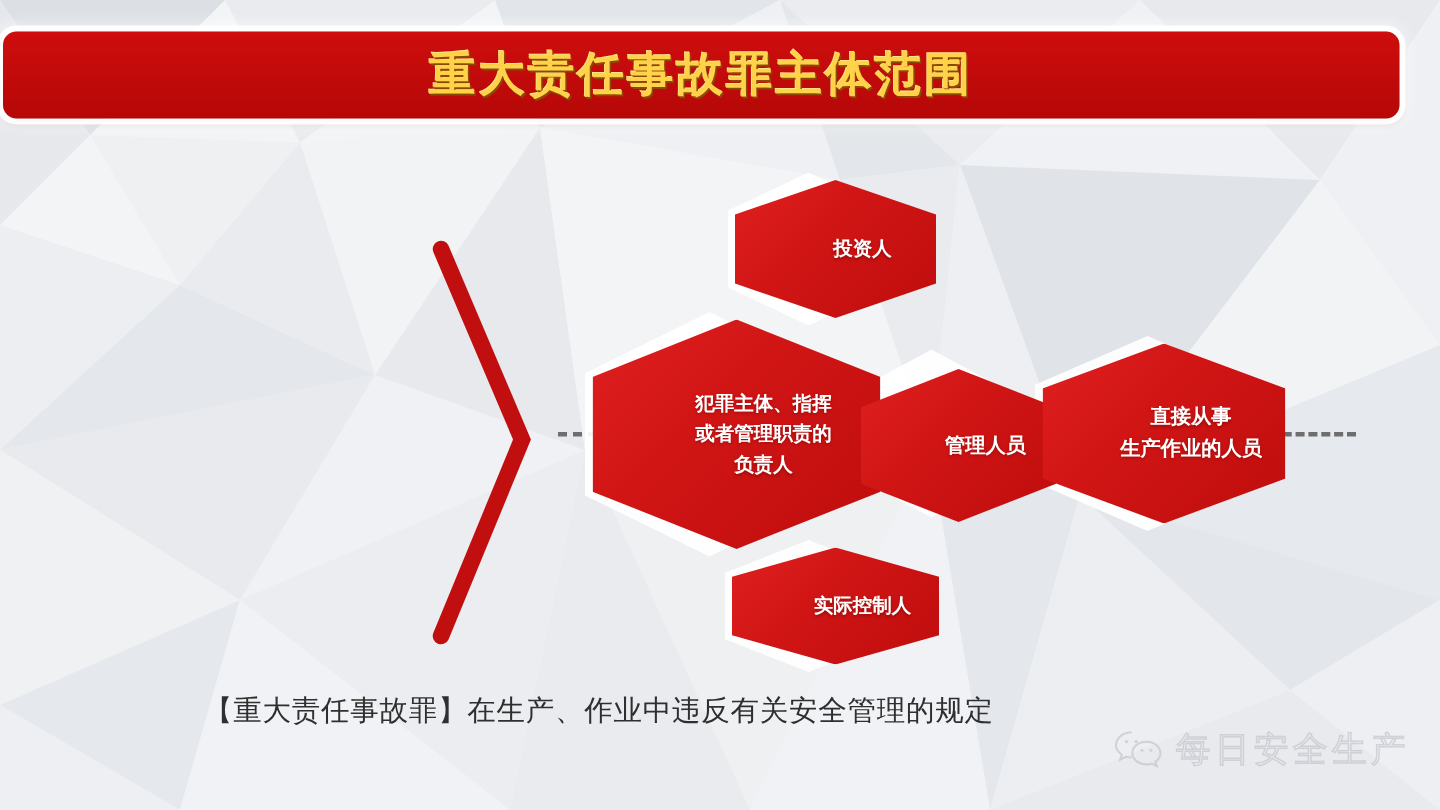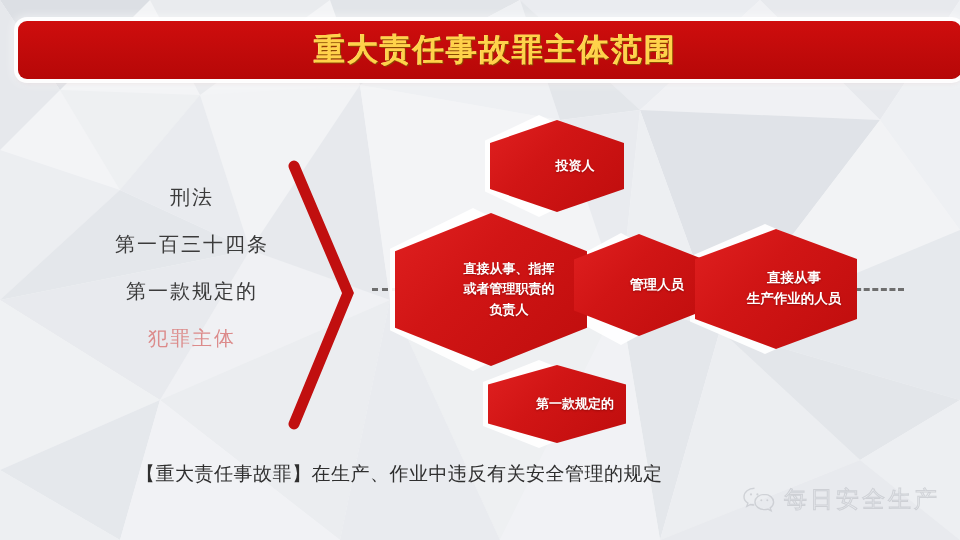--- a/index.html
+++ b/index.html
@@ -21,34 +21,33 @@
     position: absolute;
     inset: 0;
     width: 960px;
     height: 540px;
     z-index: 0;
   }
 
   
   #title-bar {
     position: absolute;
-    left: 18px;
+    left: 2px;
     top: 21px;
     width: 931px;
     height: 58px;
     border-radius: 9px;
     background: linear-gradient(180deg, #cf0d0d 0%, #c30b0b 45%, #b60707 100%);
     box-shadow: 0 0 0 4px rgba(255,255,255,0.92),
                 0 0 10px 5px rgba(255,255,255,0.55),
                 0 2px 6px rgba(120,30,30,0.30);
     display: flex;
     align-items: center;
     justify-content: center;
     z-index: 5;
-    padding-left: 12px;
   }
   #title-text {
     color: #ffd24a;
     font-size: 31px;
     font-weight: bold;
     letter-spacing: 2px;
     text-shadow: 1px 1px 0 #8a4a00, -0.5px -0.5px 0 #ffe58a;
     white-space: nowrap;
   }
 
@@ -127,21 +126,21 @@
   
   #hex-investor-halo   { left: 485px; top: 115px; width: 108px; height: 102px; }
   #hex-investor        { left: 490px; top: 120px; width:  98px; height:  92px; }
   #hex-investor .hex-label { font-size: 13px; }
 
   #hex-leader-halo     { left: 390px; top: 208px; width: 166px; height: 163px; }
   #hex-leader          { left: 395px; top: 213px; width: 156px; height: 153px; }
   #hex-leader .hex-label { font-size: 13px; }
 
   #hex-manager-halo    { left: 569px; top: 233px; width: 104px; height: 112px; }
-  #hex-manager         { left: 574px; top: 234px; width:  94px; height: 102px; }
+  #hex-manager         { left: 574px; top: 246px; width:  94px; height: 102px; }
   #hex-manager .hex-label { font-size: 13.5px; }
 
   #hex-worker-halo     { left: 690px; top: 224px; width: 150px; height: 130px; }
   #hex-worker          { left: 695px; top: 229px; width: 126px; height: 120px; }
   #hex-worker .hex-label { font-size: 13.5px; }
 
   #hex-actual-halo     { left: 483px; top: 360px; width: 112px; height: 88px; }
   #hex-actual          { left: 488px; top: 365px; width: 102px; height:  78px; }
   #hex-actual .hex-label { font-size: 13px; }
 
@@ -222,66 +221,60 @@
       <polygon points="720,330 960,400 860,460" fill="#e3e6ea"></polygon>
       <polygon points="860,460 960,400 960,540" fill="#edeff2"></polygon>
       <polygon points="660,540 860,460 960,540" fill="#e8eaee"></polygon>
     </g>
   </svg>
 
   <div id="title-bar">
     <span id="title-text">重大责任事故罪主体范围</span>
   </div>
 
-  <div id="legal-block">
-    <div class="legal-line">刑法</div>
-    <div class="legal-line">第一百三十四条</div>
-    <div class="legal-line">第一款规定的</div>
-    <div class="legal-line accent">犯罪主体</div>
-  </div>
 
   <svg id="chevron" viewBox="0 0 80 270" preserveAspectRatio="none">
     <polyline points="12,6 66,133 12,264" fill="none" stroke="#c10f0f" stroke-width="11" stroke-linecap="round" stroke-linejoin="miter"></polyline>
   </svg>
 
   <div class="dashed" id="dash-left"></div>
   <div class="dashed" id="dash-mid"></div>
   <div class="dashed" id="dash-mid2"></div>
   <div class="dashed" id="dash-right"></div>
 
   <div class="hex-halo" id="hex-investor-halo"></div>
   <div class="hex" id="hex-investor">
     <span class="hex-label">投资人</span>
   </div>
 
   <div class="hex-halo" id="hex-leader-halo"></div>
   <div class="hex" id="hex-leader">
     <span class="hex-label">
-      <span>直接从事、指挥</span><br>
+      <span>犯罪主体、指挥</span><br>
       <span>或者管理职责的</span><br>
       <span>负责人</span>
     </span>
   </div>
 
   <div class="hex-halo" id="hex-manager-halo"></div>
   <div class="hex" id="hex-manager">
     <span class="hex-label">管理人员</span>
   </div>
 
   <div class="hex-halo" id="hex-worker-halo"></div>
   <div class="hex" id="hex-worker">
     <span class="hex-label">
       <span>直接从事</span><br>
       <span>生产作业的人员</span>
     </span>
   </div>
 
   <div class="hex-halo" id="hex-actual-halo"></div>
   <div class="hex" id="hex-actual">
-    <span class="hex-label">第一款规定的</span>
+    <span class="hex-label">实际控制人</span>
   </div>
 
   <div id="caption">【重大责任事故罪】在生产、作业中违反有关安全管理的规定</div>
 
   <div id="watermark">
     <svg width="34" height="27" viewBox="0 0 34 27">
       <g fill="none" stroke="#b9bcc2" stroke-width="1.4">
         <path d="M12.5 2.2C6.6 2.2 2 6.1 2 10.7c0 2.6 1.5 4.9 3.9 6.4l-1.1 3.3 3.7-1.9c1.2.3 2.5.5 3.8.5"></path>
         <path d="M22.5 8.4c-5.3 0-9.6 3.4-9.6 7.6s4.3 7.6 9.6 7.6c1.2 0 2.3-.2 3.4-.5l3.3 1.7-1-2.9c2.1-1.4 3.4-3.5 3.4-5.9 0-4.2-4.3-7.6-9.1-7.6z"></path>
         <circle cx="9" cy="8.4" r="1.1" fill="#b9bcc2" stroke="none"></circle>

